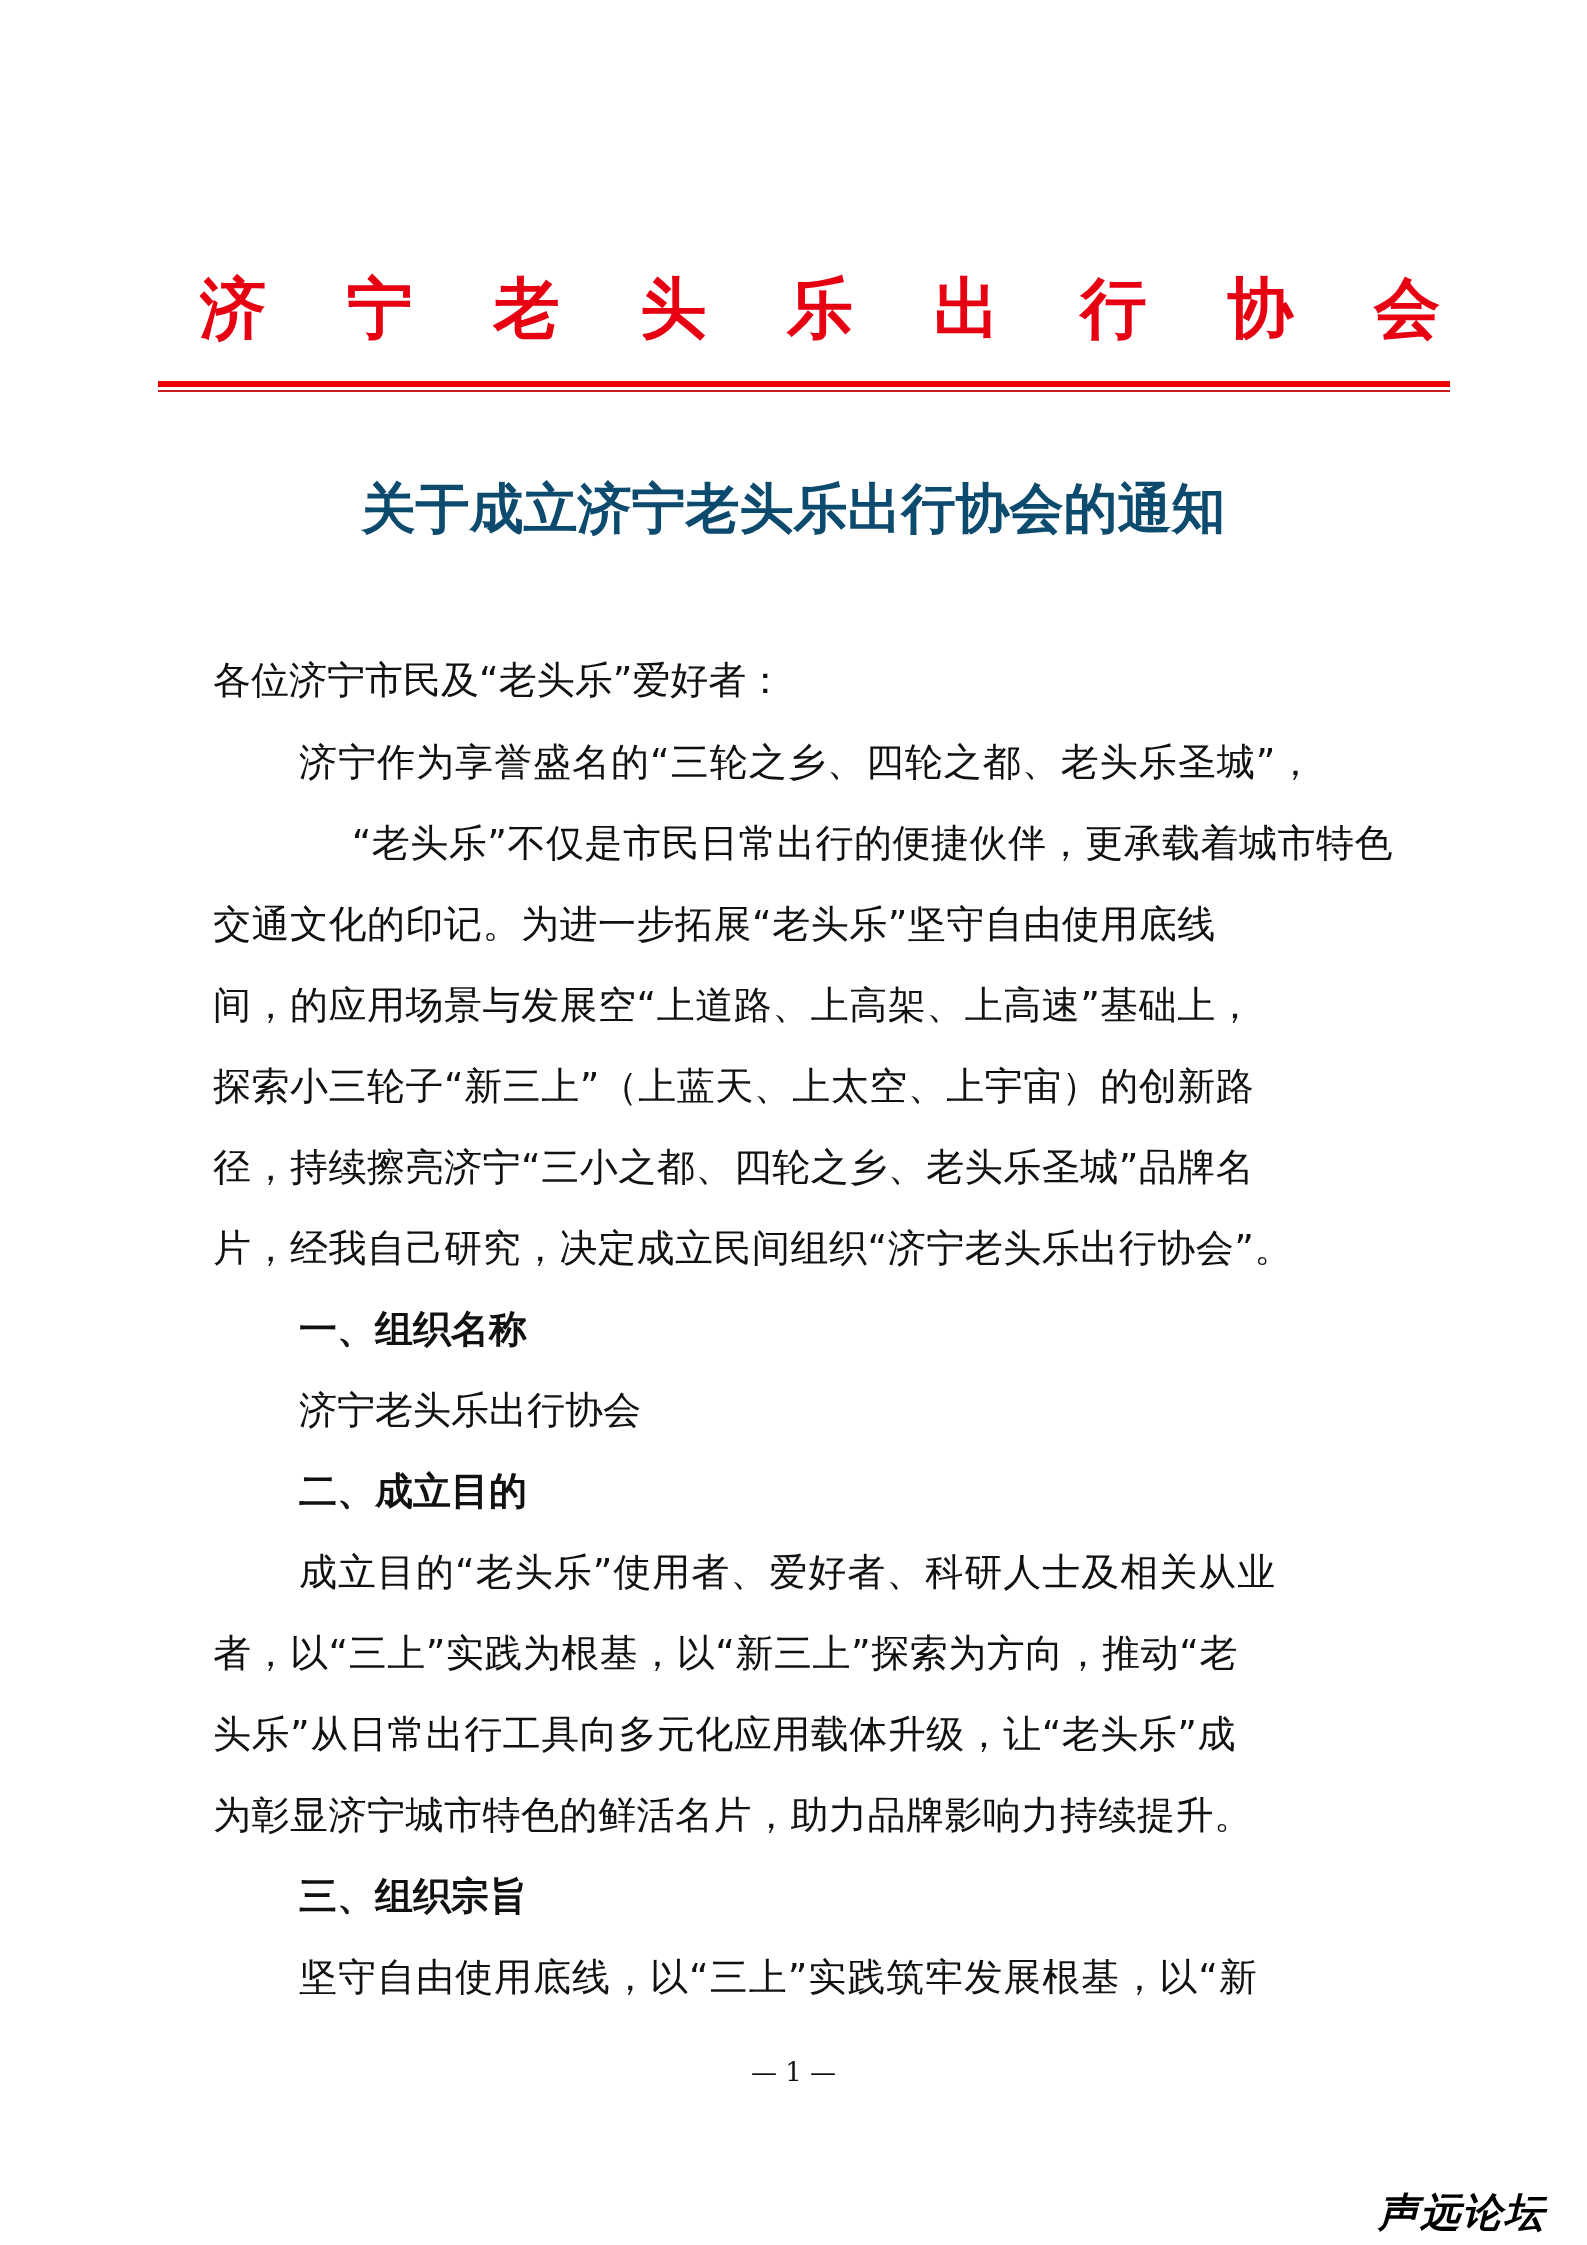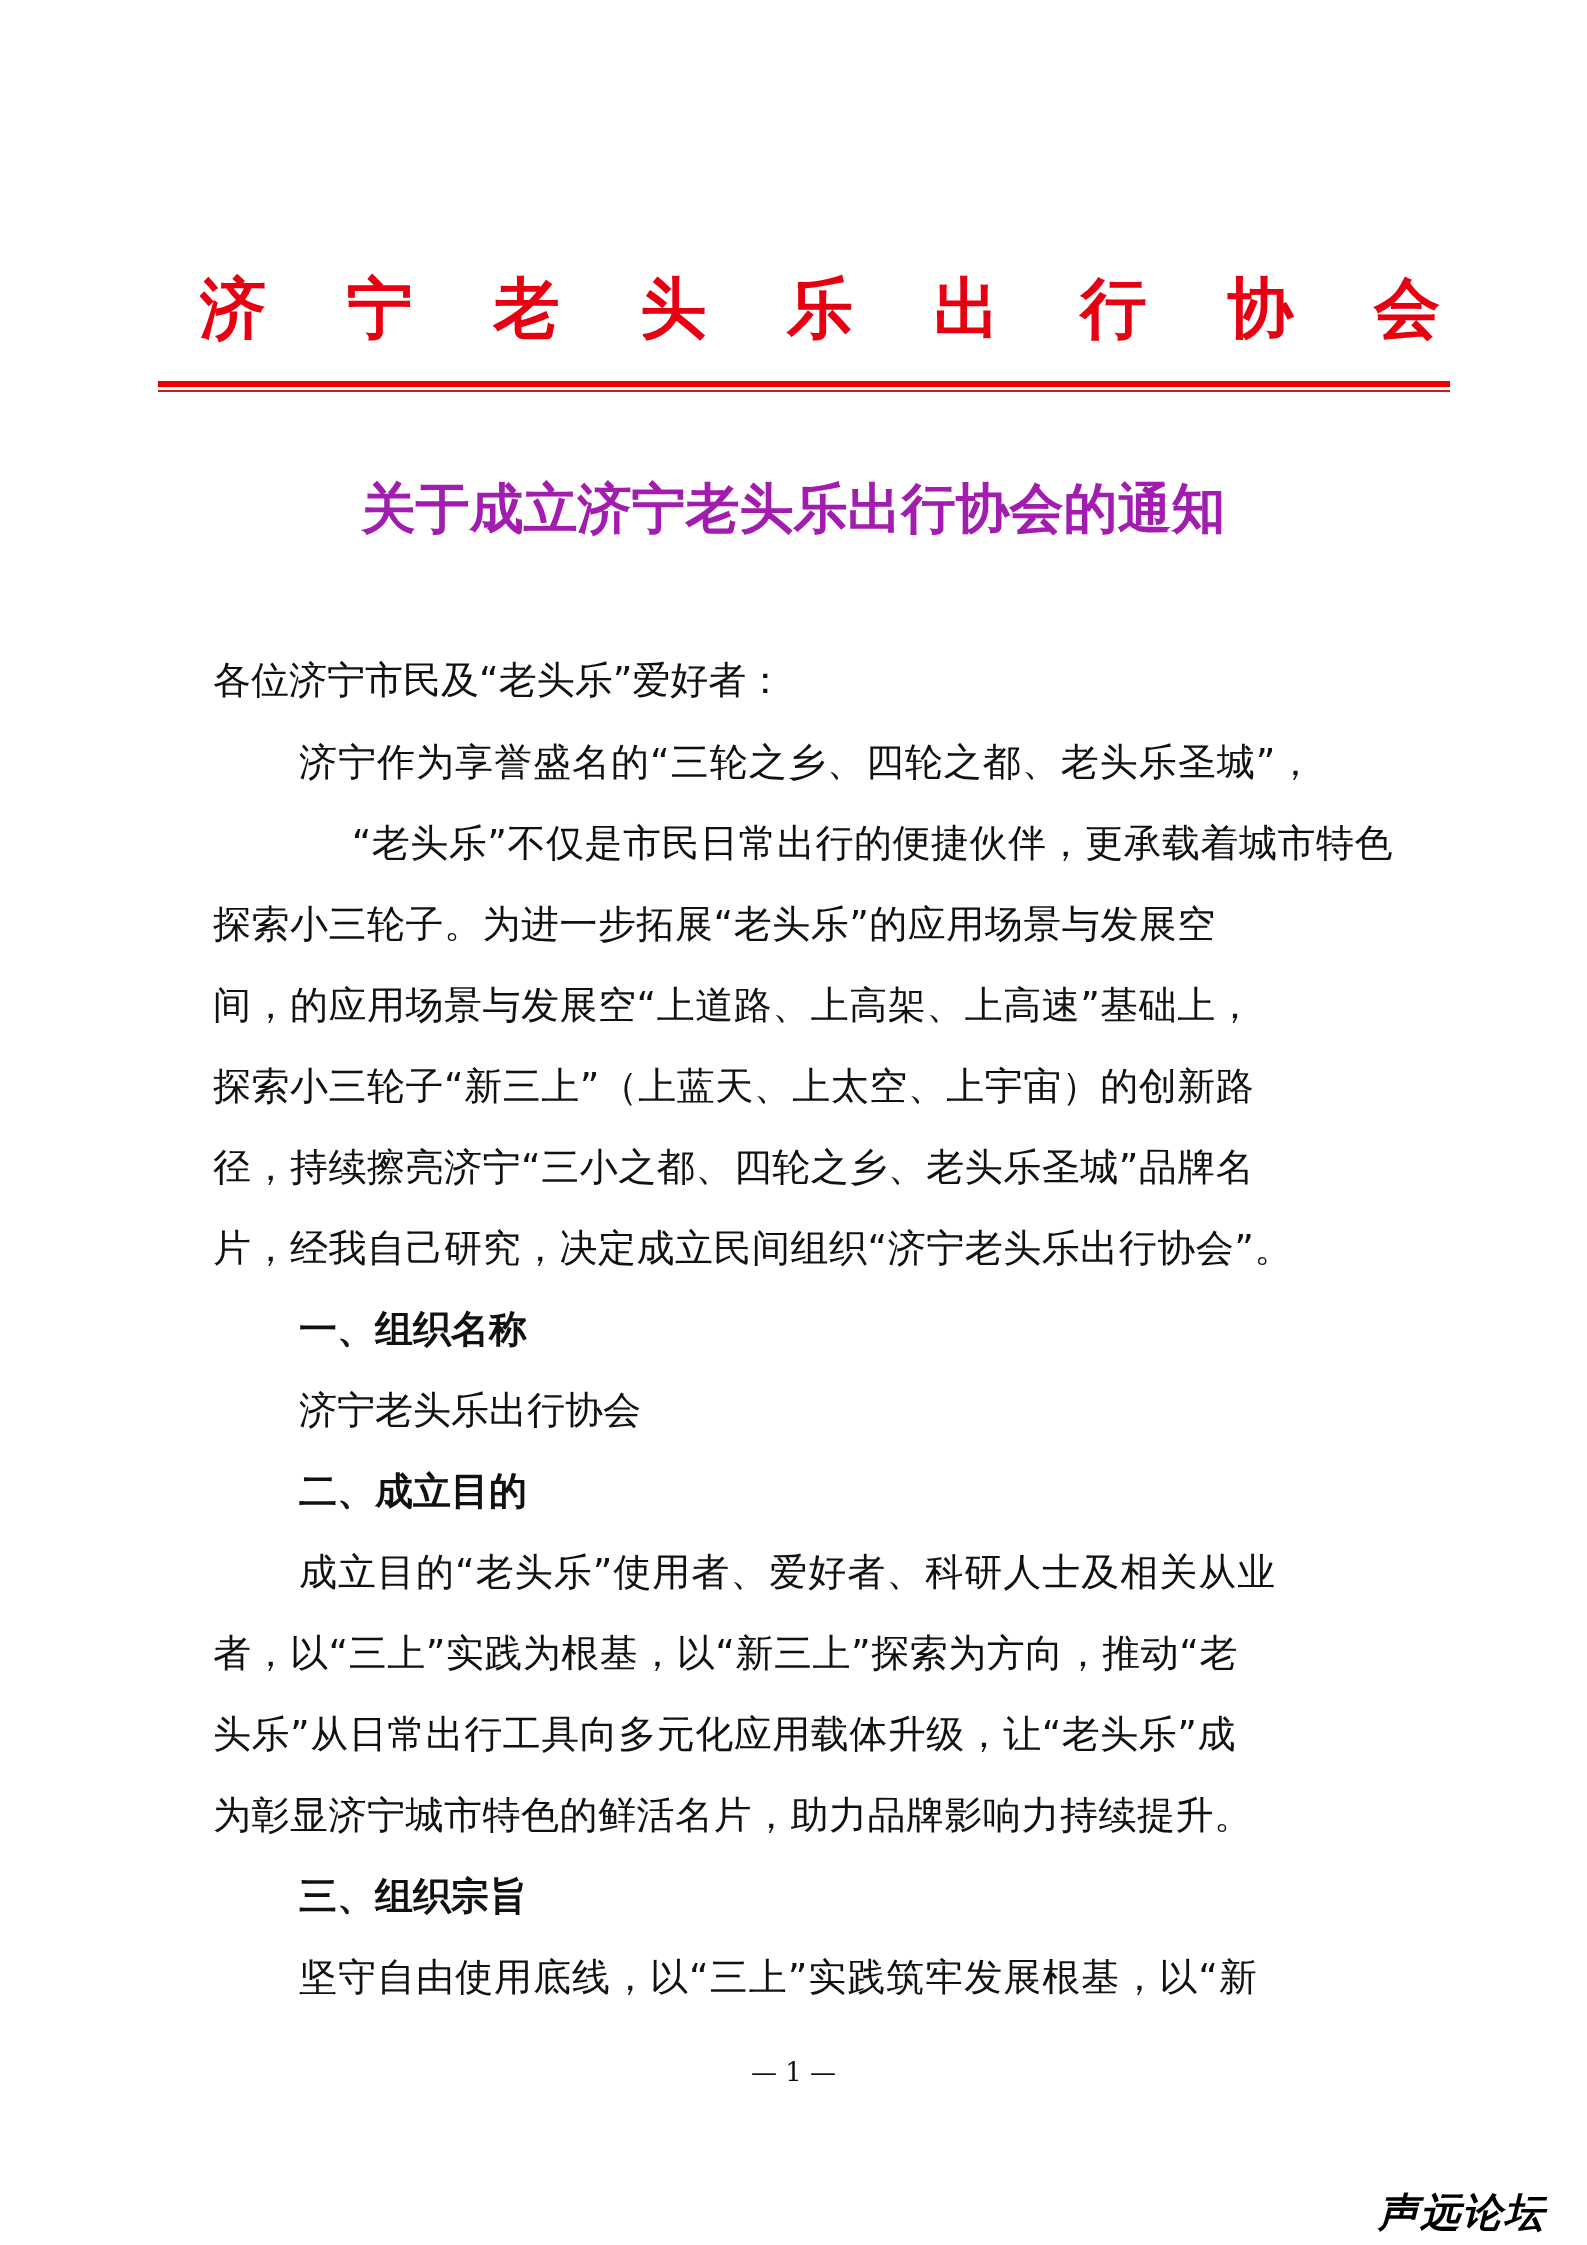--- a/index.html
+++ b/index.html
@@ -9,21 +9,21 @@
       position: absolute; left: 200px; top: 268px; width: 1240px;
       display: flex; justify-content: space-between;
       color: #e60012; font-family: "DejaVu Serif", serif; font-weight: bold;
       font-size: 66px; line-height: 80px;
     }
     .header-title span { display: inline-block; }
     .rule-thick { position: absolute; left: 158px; top: 381px; width: 1292px; height: 6px; background: #ee0000; }
     .rule-thin { position: absolute; left: 158px; top: 390px; width: 1292px; height: 2px; background: #c81e1e; }
     .doc-title {
       position: absolute; left: 0; top: 472px; width: 1587px; text-align: center;
-      font-family: "DejaVu Serif", serif; font-weight: bold; font-size: 54px; line-height: 72px; color: #a21caf;
+      font-family: "DejaVu Serif", serif; font-weight: bold; font-size: 54px; line-height: 72px; color: #0c4a6e;
     }
     .body-text {
       position: absolute; left: 213px; width: 1180px;
       font-family: "DejaVu Sans", sans-serif; font-size: 38px; line-height: 81px; color: #111;
     }
     .line { position: absolute; white-space: nowrap; height: 81px; }
     .heading { font-weight: bold; }
     .page-number {
       position: absolute; left: 0; top: 2057px; width: 1587px; text-align: center;
       font-family: "DejaVu Serif", serif; font-size: 26px; color: #111;
@@ -50,21 +50,21 @@
 <div class="rule-thick"></div>
 <div class="rule-thin"></div>
 
 <div class="doc-title">关于成立济宁老头乐出行协会的通知</div>
 
 <div class="body-text" style="top:0;">
   <div class="line" style="left:0; top:640px;">各位济宁市民及“老头乐”爱好者：</div>
   <div id="lines">
       <div class="line" style="top: 722px; left: 86px; width: 1094px; letter-spacing: 1px;">济宁作为享誉盛名的“三轮之乡、四轮之都、老头乐圣城”，</div>
       <div class="line" style="top: 803px; left: 0px; width: 1180px; letter-spacing: 0.5px; text-align: right;">“老头乐”不仅是市民日常出行的便捷伙伴，更承载着城市特色</div>
-      <div class="line" style="top: 884px; left: 0px; width: 1180px; letter-spacing: 0.5px;">探索小三轮子。为进一步拓展“老头乐”的应用场景与发展空</div>
+      <div class="line" style="top: 884px; left: 0px; width: 1180px; letter-spacing: 0.5px;">交通文化的印记。为进一步拓展“老头乐”坚守自由使用底线</div>
       <div class="line" style="top: 965px; left: 0px; width: 1180px; letter-spacing: 0.5px;">间，的应用场景与发展空“上道路、上高架、上高速”基础上，</div>
       <div class="line" style="top: 1046px; left: 0px; width: 1180px; letter-spacing: 0.5px;">探索小三轮子“新三上”（上蓝天、上太空、上宇宙）的创新路</div>
       <div class="line" style="top: 1127px; left: 0px; width: 1180px; letter-spacing: 0.5px;">径，持续擦亮济宁“三小之都、四轮之乡、老头乐圣城”品牌名</div>
       <div class="line" style="top: 1208px; left: 0px; width: 1180px; letter-spacing: 0.5px;">片，经我自己研究，决定成立民间组织“济宁老头乐出行协会”。</div>
       <div class="line heading" style="top: 1289px; left: 86px;">一、组织名称</div>
       <div class="line" style="top: 1370px; left: 86px;">济宁老头乐出行协会</div>
       <div class="line heading" style="top: 1451px; left: 86px; text-align: right;">二、成立目的</div>
       <div class="line" style="top: 1532px; left: 86px; width: 1094px; letter-spacing: 1px;">成立目的“老头乐”使用者、爱好者、科研人士及相关从业</div>
       <div class="line" style="top: 1613px; left: 0px; width: 1180px; letter-spacing: 0.5px;">者，以“三上”实践为根基，以“新三上”探索为方向，推动“老</div>
       <div class="line" style="top: 1694px; left: 0px; width: 1180px; letter-spacing: 0.5px;">头乐”从日常出行工具向多元化应用载体升级，让“老头乐”成</div>

